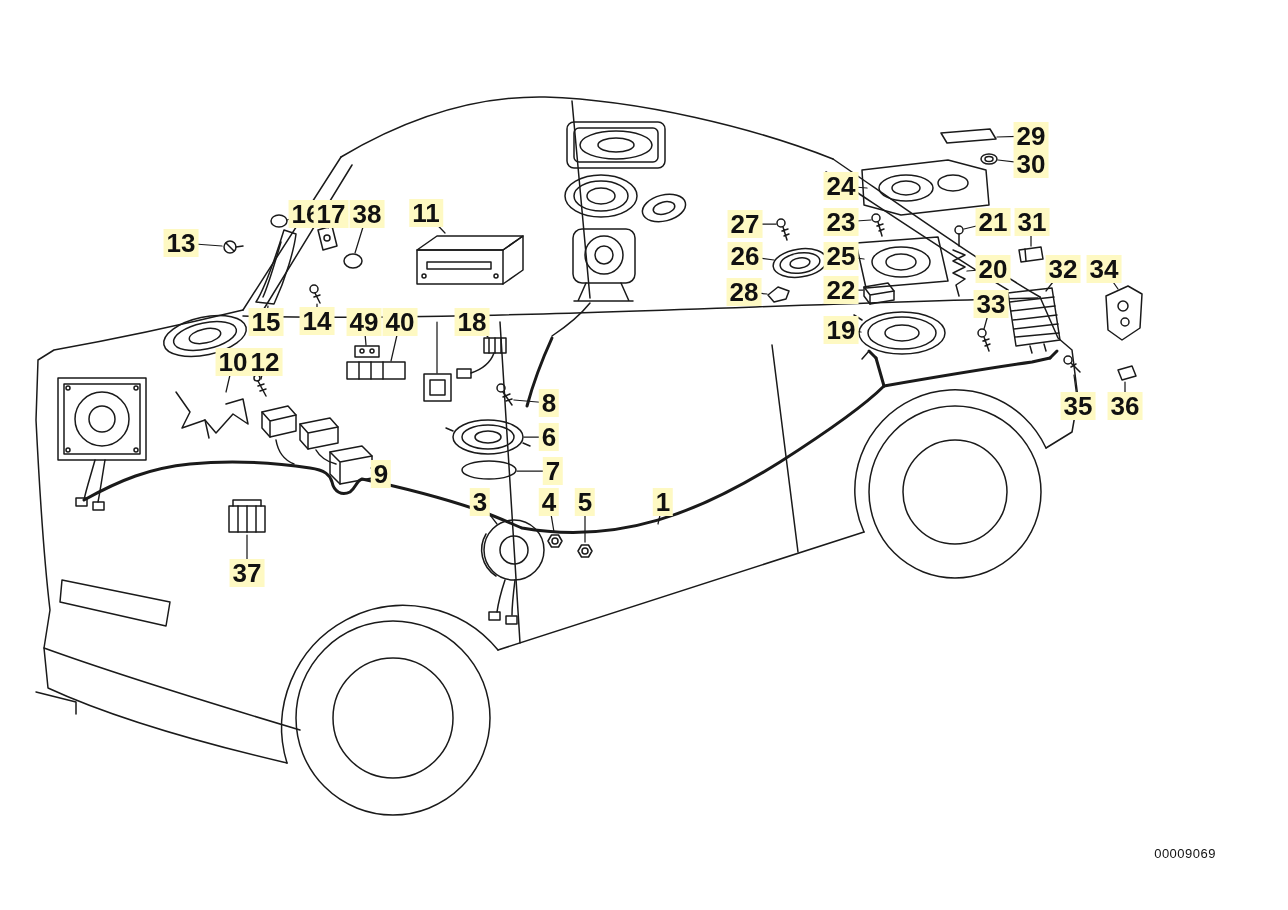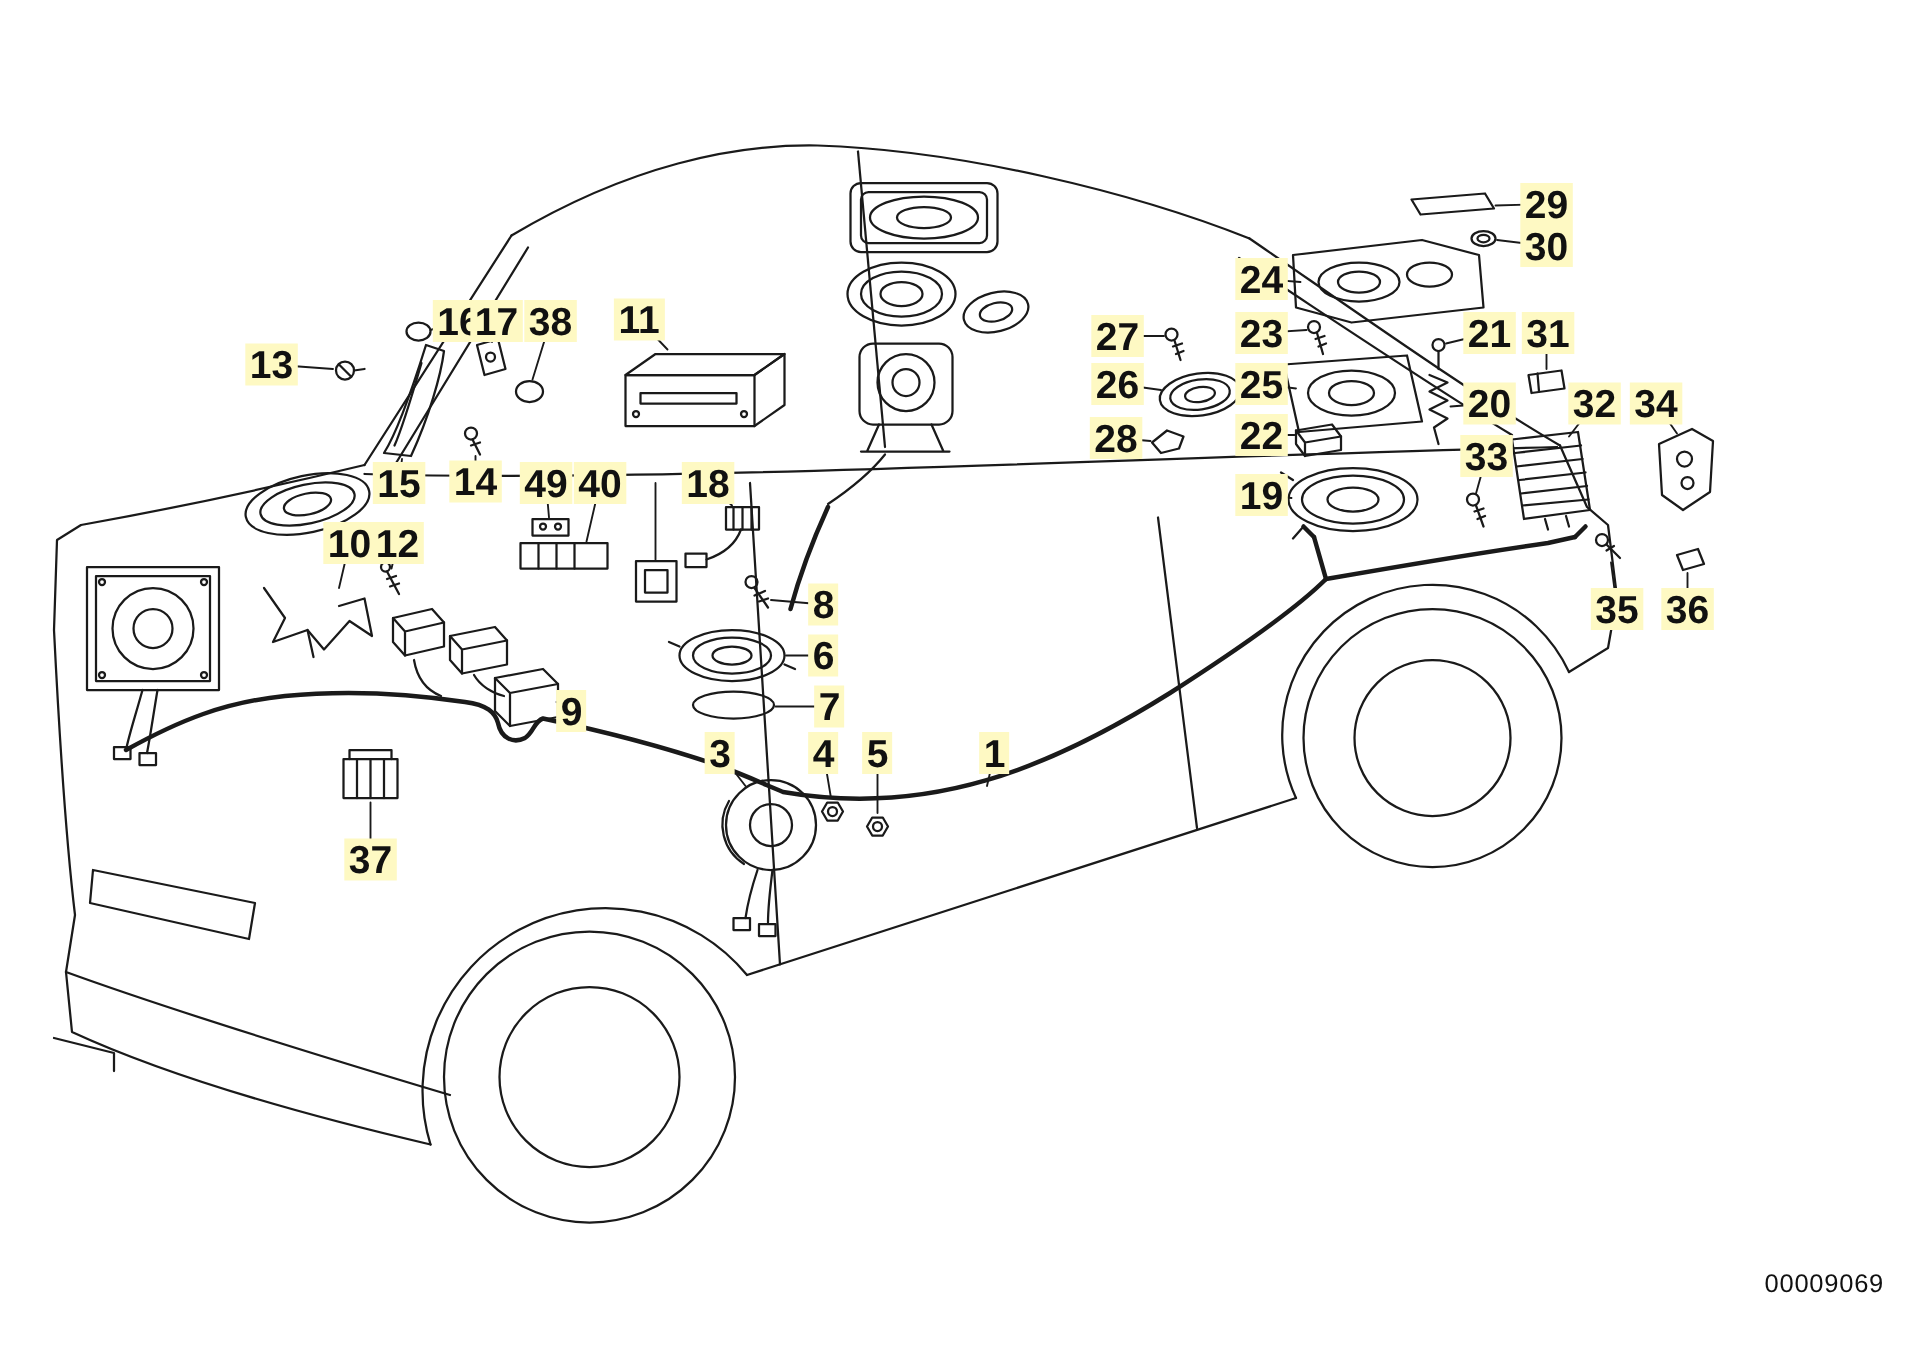--- a/index.html
+++ b/index.html
@@ -29,25 +29,25 @@
     font-weight: 700;
     line-height: 1;
     color: #111111;
     background: #fef9c3;
     padding: 1px 3px;
     cursor: pointer;
     user-select: none;
   }
   #diagram-id {
     position: absolute;
-    left: 1160px;
+    left: 1120px;
     top: 846px;
     width: 96px;
     text-align: right;
-    font-size: 17px;
+    font-size: 13px;
     color: #111111;
     letter-spacing: 0.5px;
   }
 </style>
 </head>
 <body>
 
 <div id="stage" data-name="parts-diagram">
 
   <svg id="artwork" data-name="diagram-artwork" width="1288" height="910" viewBox="0 0 1288 910" xmlns="http://www.w3.org/2000/svg">

